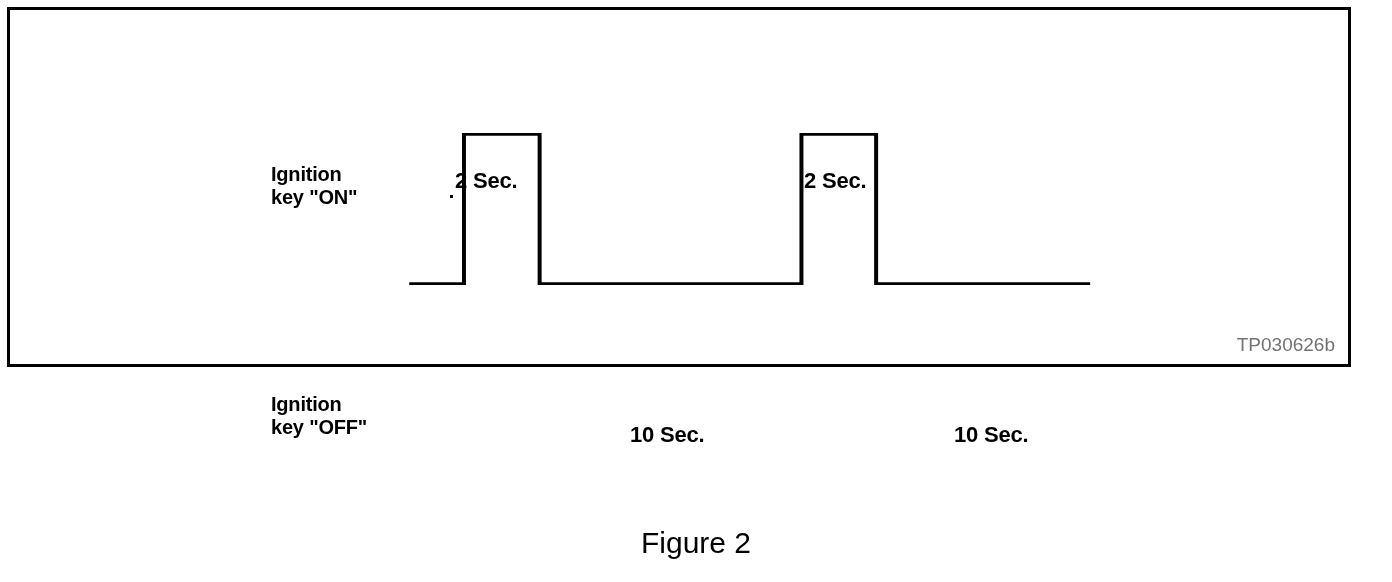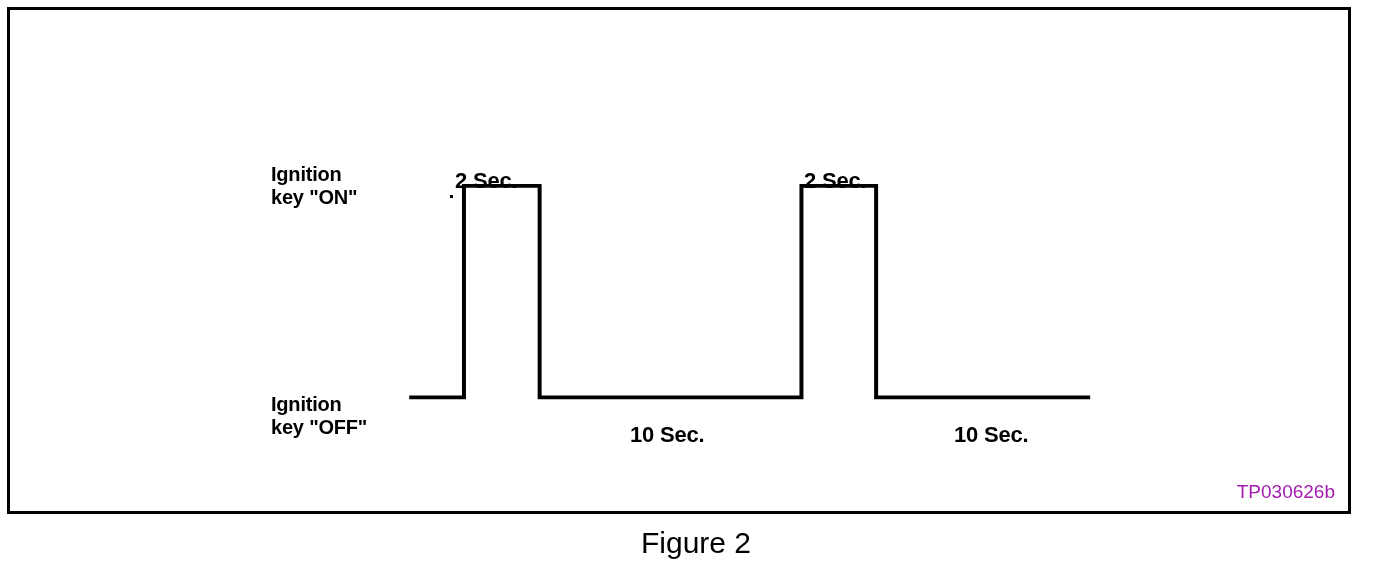--- a/index.html
+++ b/index.html
@@ -24,21 +24,21 @@
     width: 1392px;
     height: 582px;
   }
 
   
   #diagram-frame {
     position: absolute;
     left: 7px;
     top: 7px;
     width: 1344px;
-    height: 507px;
+    height: 360px;
     border: 3px solid #000000;
     box-sizing: border-box;
     background: #ffffff;
   }
 
   
   #waveform-svg {
     position: absolute;
     left: 0;
     top: 0;
@@ -87,21 +87,21 @@
   
   #reference-code {
     position: absolute;
     right: 13px;
     bottom: 8px;
     font-family: "Liberation Sans", sans-serif;
     font-weight: normal;
     font-size: 19px;
     line-height: 22px;
     white-space: nowrap;
-    color: #a21caf;
+    color: #737373;
   }
 
   
   #figure-caption {
     position: absolute;
     left: 0;
     top: 524px;
     width: 1392px;
     text-align: center;
     font-family: "Liberation Sans", sans-serif;

